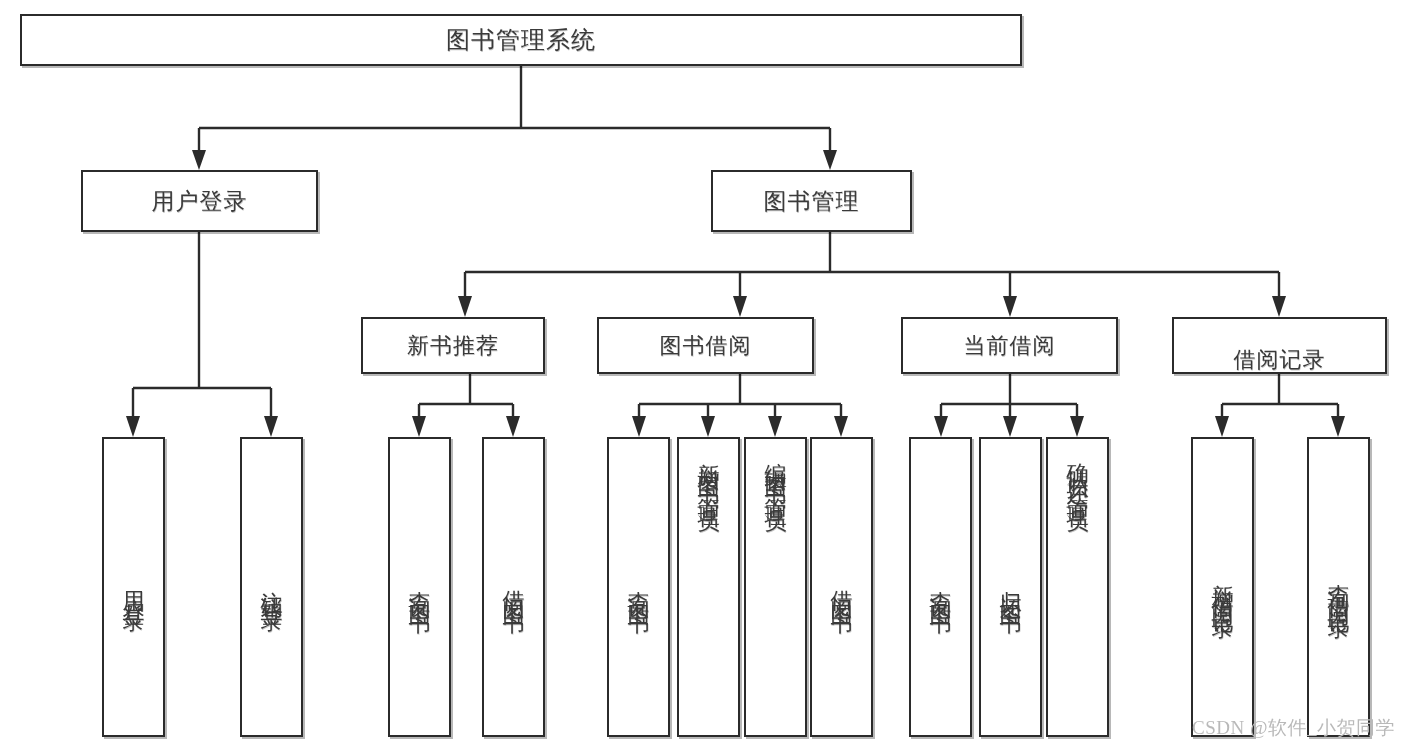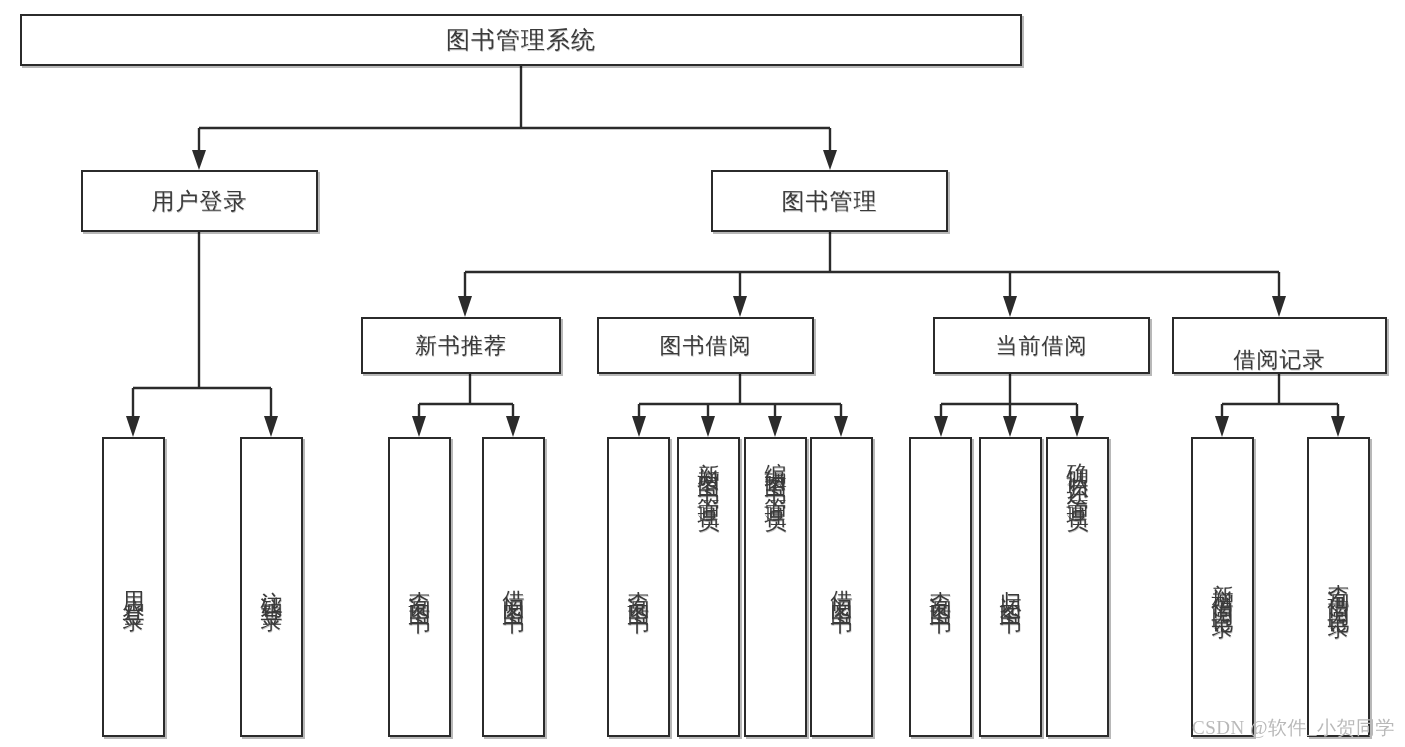--- a/index.html
+++ b/index.html
@@ -175,33 +175,33 @@
   </svg>
 
   <div class="node root" style="left:20px; top:14px; width:1002px; height:52px;">
     <span class="label">图书管理系统</span>
   </div>
 
   <div class="node mid" style="left:81px; top:170px; width:237px; height:62px;">
     <span class="label">用户登录</span>
   </div>
 
-  <div class="node mid" style="left:711px; top:170px; width:237px; height:62px;justify-content:center;">
+  <div class="node mid" style="left:711px; top:170px; width:201px; height:62px;justify-content:center;">
     <span class="label">图书管理</span>
   </div>
 
-  <div class="node sub" style="left:361px; top:317px; width:200px; height:57px;">
+  <div class="node sub" style="left:361px; top:317px; width:184px; height:57px;">
     <span class="label">新书推荐</span>
   </div>
 
   <div class="node sub" style="left:597px; top:317px; width:217px; height:57px;">
     <span class="label">图书借阅</span>
   </div>
 
-  <div class="node sub" style="left:901px; top:317px; width:217px; height:57px;margin-left:32px;">
+  <div class="node sub" style="left:901px; top:317px; width:217px; height:57px;">
     <span class="label">当前借阅</span>
   </div>
 
   <div class="node sub" style="left:1172px; top:317px; width:215px; height:57px;align-items:flex-end;">
     <span class="label">借阅记录</span>
   </div>
 
   <div class="node leaf centered" style="left:102px; top:437px; width:63px; height:300px;">
     <span class="label">用户登录</span>
   </div>

